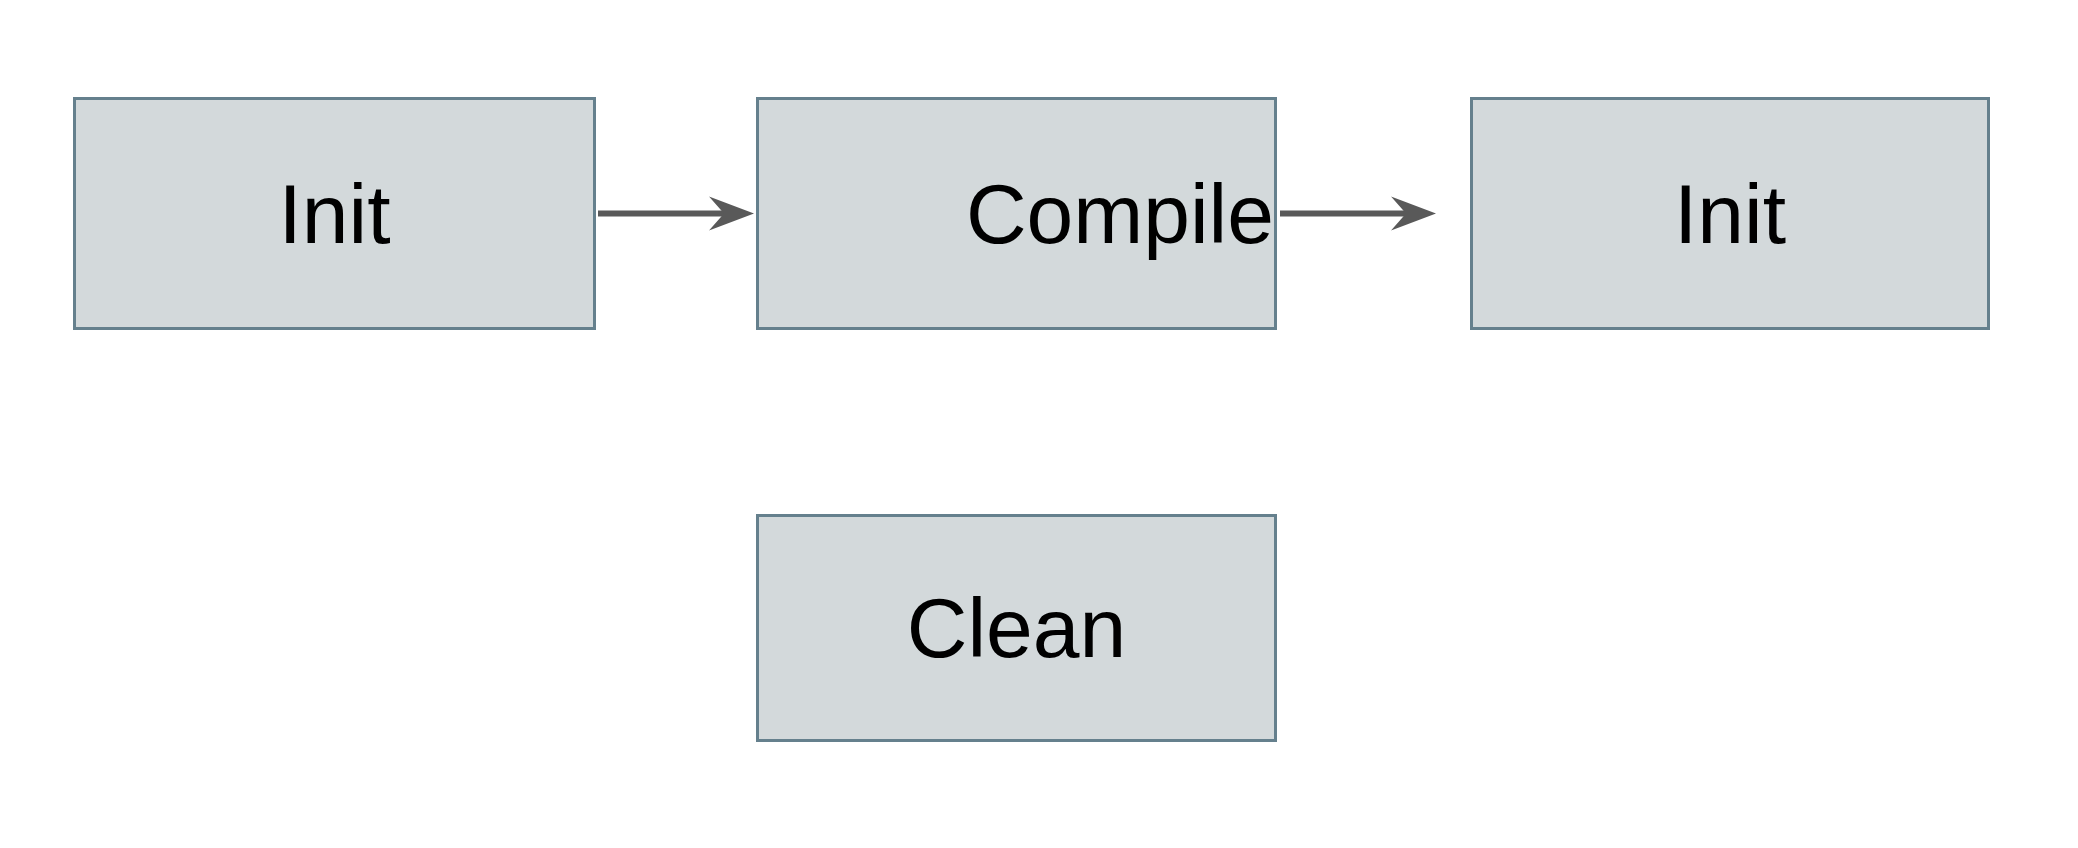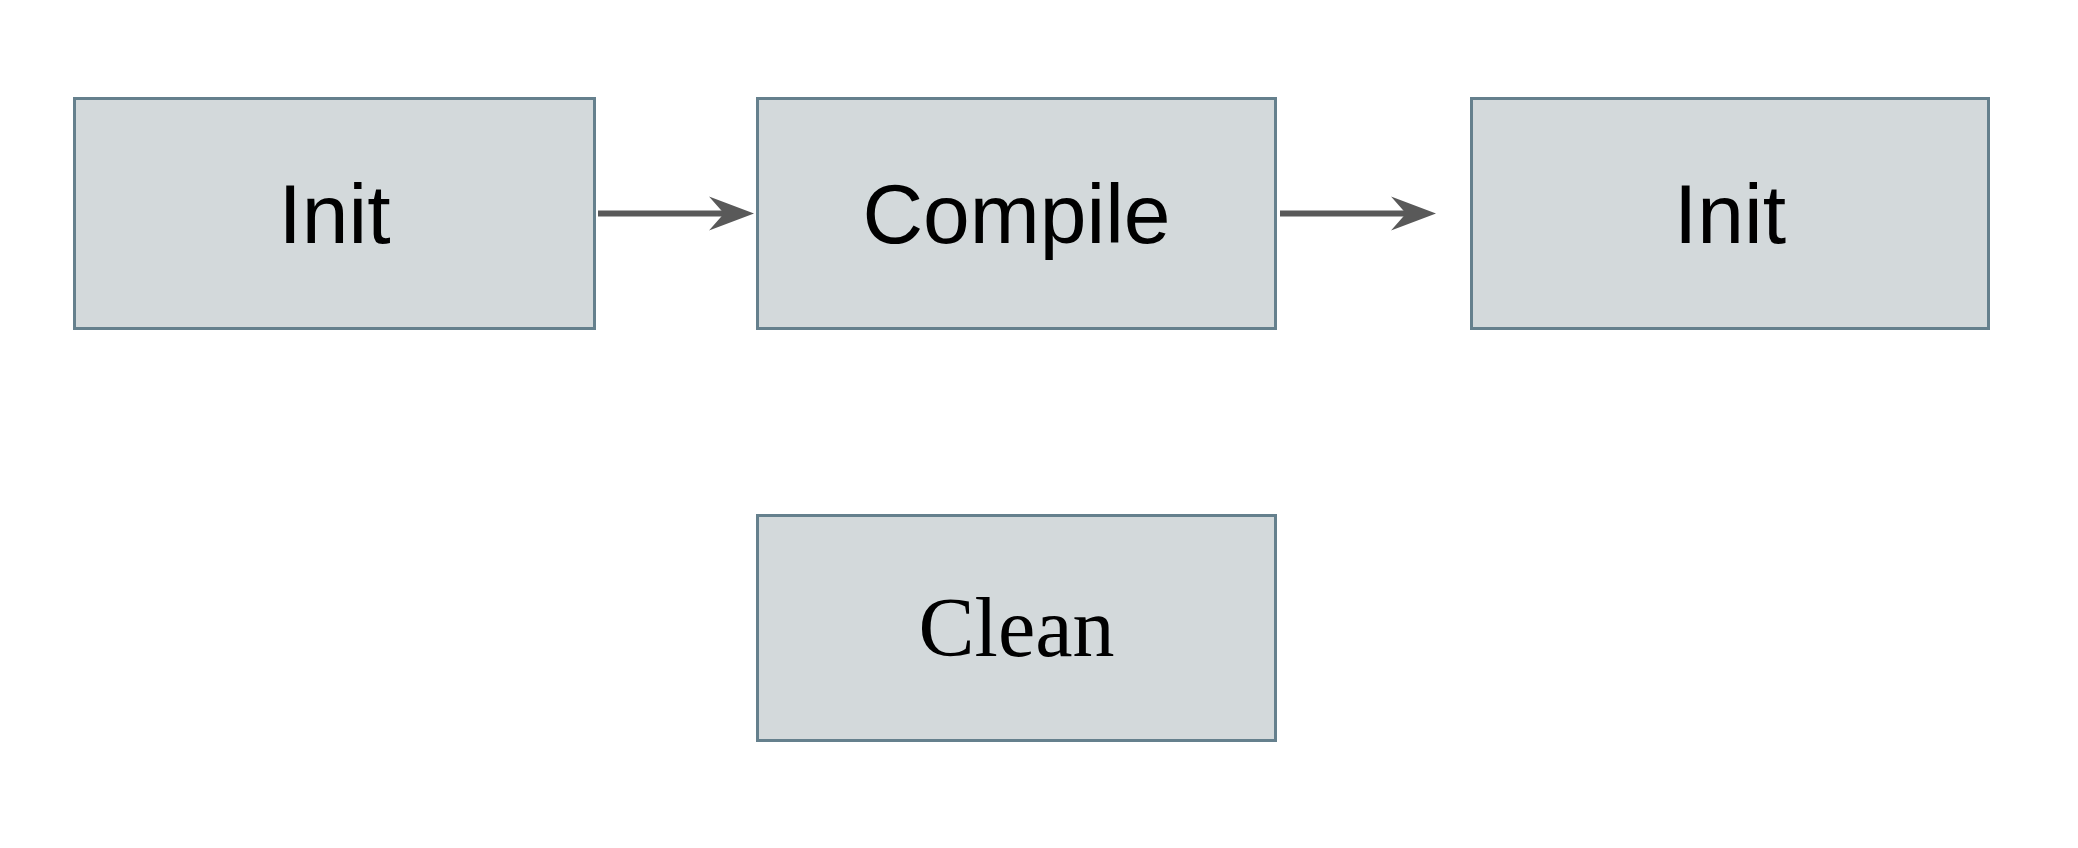--- a/index.html
+++ b/index.html
@@ -33,23 +33,23 @@
   }
   .node-label {
     font-size: 84px;
     font-weight: 400;
     color: var(--text);
     letter-spacing: 0px;
     line-height: 1;
     white-space: nowrap;
   }
   #node-dist    { left: 73px;   top: 97px;  width: 523px; height: 233px; }
-  #node-compile { left: 756px;  top: 97px;  width: 521px; height: 233px; }
+  #node-compile { left: 756px;  top: 97px;  width: 521px; height: 233px; justify-content: flex-end; }
   #node-init    { left: 1438px; top: 97px;  width: 520px; height: 233px; margin-left: 32px; }
-  #node-clean   { left: 756px;  top: 514px; width: 521px; height: 228px; font-family: Liberation Serif, serif; }
+  #node-clean   { left: 756px;  top: 514px; width: 521px; height: 228px; }
   .edge-layer {
     position: absolute;
     inset: 0;
     width: 2078px;
     height: 848px;
     pointer-events: none;
   }
   .edge-shaft { stroke: var(--arrow); stroke-width: 6; fill: none; }
   .edge-head  { fill: var(--arrow); stroke: none; }
 </style>

